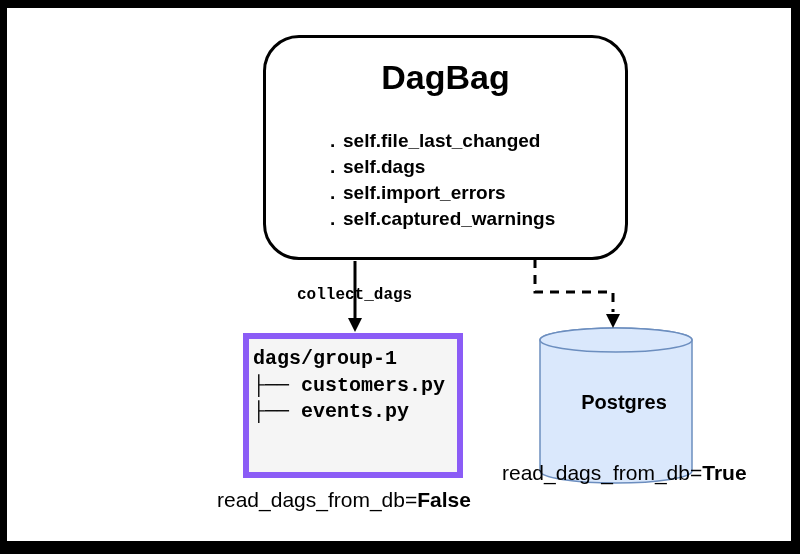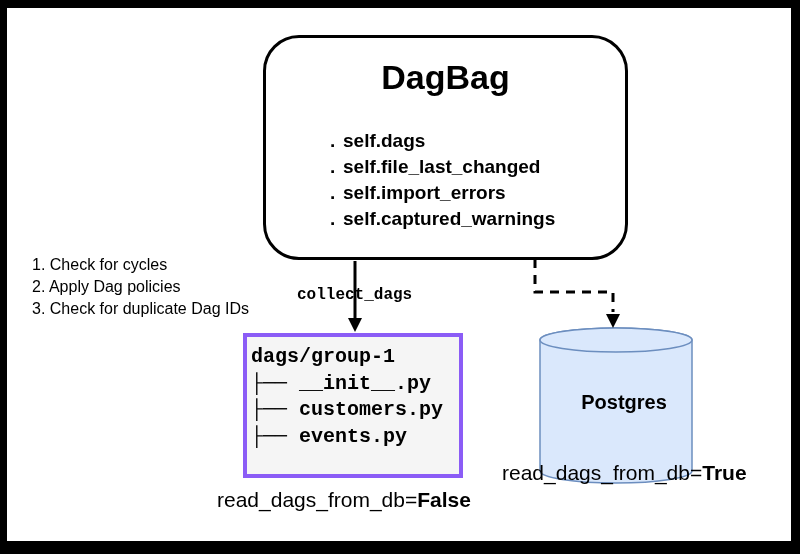--- a/index.html
+++ b/index.html
@@ -64,21 +64,21 @@
     font-weight: 700;
     font-size: 16px;
     line-height: 20px;
   }
   .file-box {
     position: absolute;
     left: 243px; top: 333px;
     width: 220px; height: 145px;
     box-sizing: border-box;
     background: #f5f5f5;
-    border: 4px solid #8b5cf6;
+    border: 6px solid #8b5cf6;
     padding: 7px 0 0 4px;
     font-family: "Liberation Mono", "DejaVu Sans Mono", monospace;
     font-weight: 700;
     font-size: 20px;
     line-height: 26.5px;
   }
   .tree-line { white-space: pre; }
   .db-label {
     position: absolute;
     left: 540px; top: 391px;
@@ -117,38 +117,32 @@
 
     <g>
       <path class="arrow-line" d="M535,259 L535,292 L613,292 L613,312" stroke-width="3" stroke-dasharray="9,7"></path>
       <polygon points="613,328 606,314 620,314" fill="#000"></polygon>
     </g>
   </svg>
 
   <div class="dagbag-box">
     <div class="dagbag-title">DagBag</div>
     <div class="dagbag-list">
+      <div class="attr-row"><span class="dot">.</span><span>self.file_last_changed</span></div>
       <div class="attr-row"><span class="dot">.</span><span>self.dags</span></div>
-      <div class="attr-row"><span class="dot">.</span><span>self.file_last_changed</span></div>
       <div class="attr-row"><span class="dot">.</span><span>self.import_errors</span></div>
       <div class="attr-row"><span class="dot">.</span><span>self.captured_warnings</span></div>
     </div>
   </div>
 
-  <div class="checks">
-    <div>1. Check for cycles</div>
-    <div>2. Apply Dag policies</div>
-    <div>3. Check for duplicate Dag IDs</div>
-  </div>
 
   <div class="collect-label">collect_dags</div>
 
   <div class="file-box">
     <div class="tree-line">dags/group-1</div>
-    <div class="tree-line">├── __init__.py</div>
     <div class="tree-line">├── customers.py</div>
     <div class="tree-line">├── events.py</div>
   </div>
 
   <div class="db-label">Postgres</div>
 
   <div class="caption caption-left">
     <span>read_dags_from_db=</span><span class="value">False</span>
   </div>
   <div class="caption caption-right">

